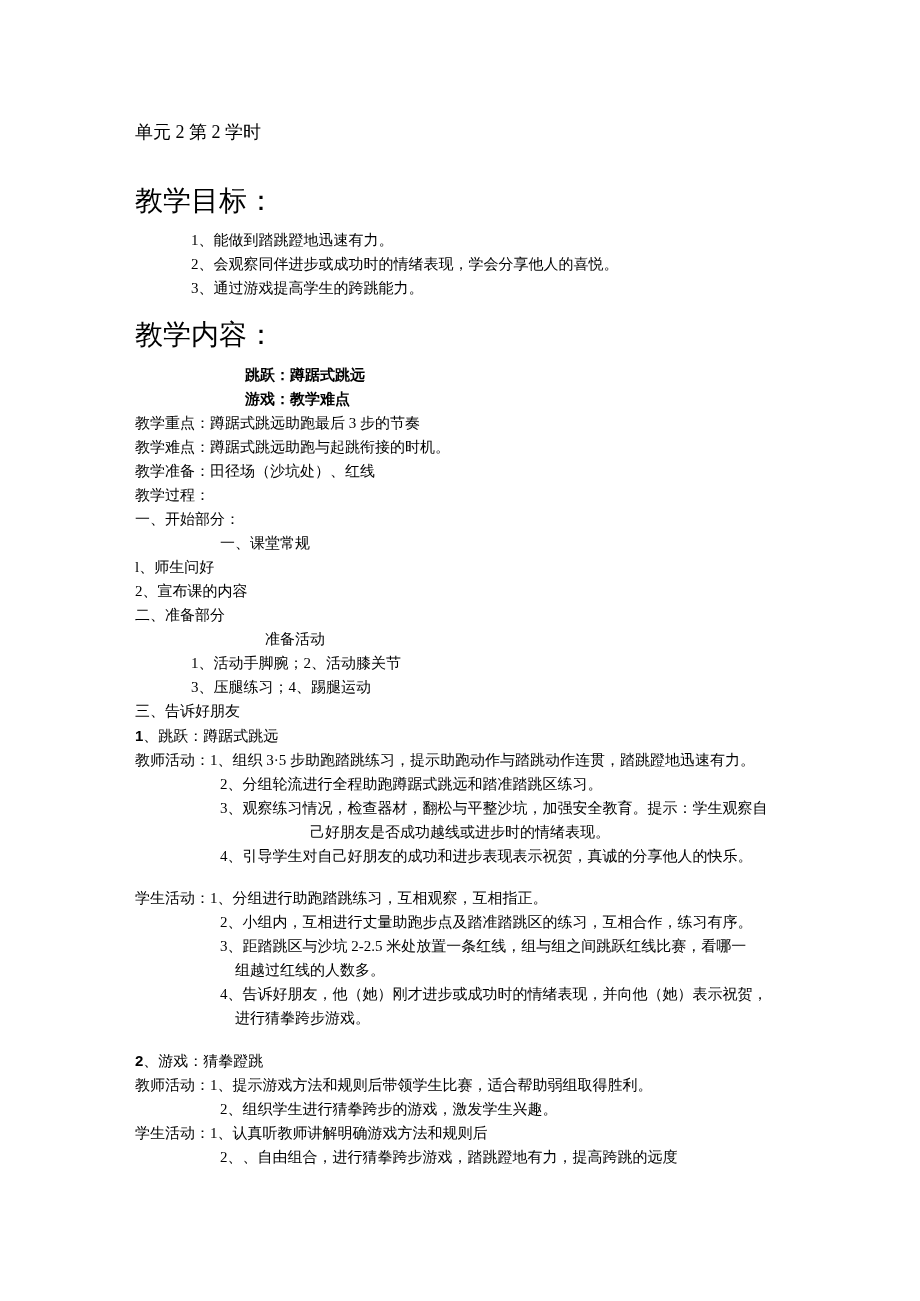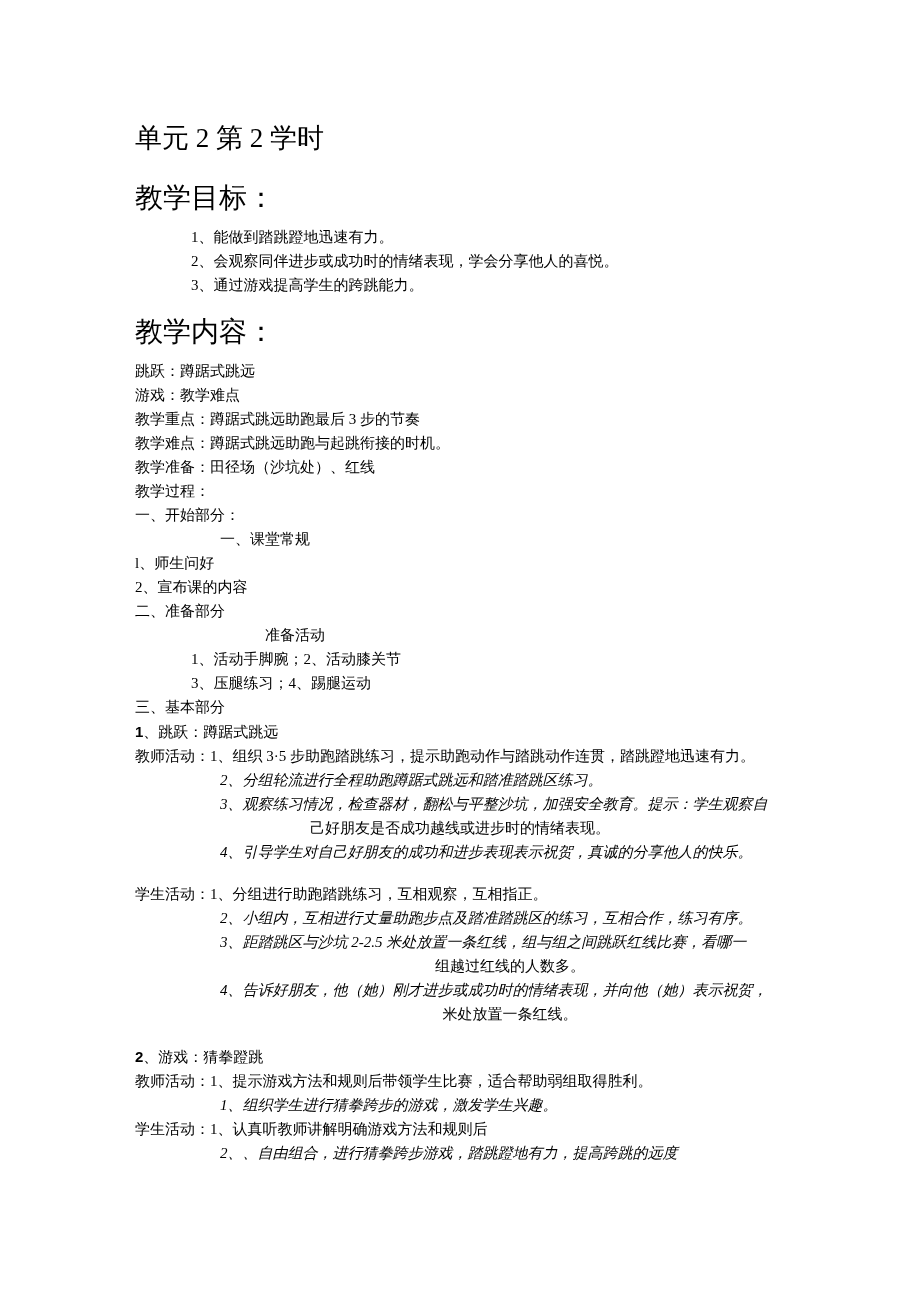--- a/index.html
+++ b/index.html
@@ -7,33 +7,35 @@
       background: #fff;
       margin: 0;
       padding: 120px 135px 100px 135px;
       color: #000;
       font-size: 15px;
       line-height: 1.4;
       width: 920px;
       box-sizing: border-box;
     }
     .h1 {
-      font-size: 27px;
-      margin-bottom: 20px;
+      font-size: 18px;
+      margin-bottom: 36px;
     }
     .h2 {
       font-size: 28px;
       margin-bottom: 10px;
     }
     .list-indent-1 {
       margin-left: 56px;
       margin-bottom: 3px;
     }
     .content-indent-1 {
+      margin-left: 110px;
       margin-bottom: 3px;
+      font-weight: bold;
     }
     .indent-1b {
       margin-left: 85px;
       margin-bottom: 3px;
     }
     .indent-2 {
       margin-bottom: 3px;
     }
     .indent-3 {
       margin-left: 130px;
@@ -48,26 +50,24 @@
       font-weight: bold;
     }
     .continuation {
       margin-left: 0px;
       margin-bottom: 3px;
       text-align: center;
     }
     .student-sub {
       margin-left: 85px;
       margin-bottom: 3px;
-      font-style: italic;
     }
     .student-sub-deep {
       margin-left: 100px;
       margin-bottom: 3px;
-      text-align: center;
     }
     .gap { height: 18px; }
   </style>
 </head>
 <body>
 
 <div class="h1">单元 2 第 2 学时</div>
 
 <div class="h2">教学目标：</div>
 <div class="list-indent-1">1、能做到踏跳蹬地迅速有力。</div>
@@ -92,21 +92,21 @@
 <div class="no-indent">一、开始部分：</div>
 <div class="indent-1b">一、课堂常规</div>
 <div class="indent-2">l、师生问好</div>
 <div class="indent-2">2、宣布课的内容</div>
 
 <div class="no-indent">二、准备部分</div>
 <div class="indent-3">准备活动</div>
 <div class="list-indent-1">1、活动手脚腕；2、活动膝关节</div>
 <div class="list-indent-1">3、压腿练习；4、踢腿运动</div>
 
-<div class="no-indent">三、基本部分</div>
+<div class="no-indent">三、告诉好朋友</div>
 
 <div class="no-indent">
   <span class="bold-num">1</span><span>、跳跃：蹲踞式跳远</span>
 </div>
 <div class="no-indent">
   <span>教师活动</span><span>：1、组织 3·5 步助跑踏跳练习，提示助跑动作与踏跳动作连贯，踏跳蹬地迅速有力。</span>
 </div>
 <div class="student-sub">2、分组轮流进行全程助跑蹲踞式跳远和踏准踏跳区练习。</div>
 <div class="student-sub">3、观察练习情况，检查器材，翻松与平整沙坑，加强安全教育。提示：学生观察自</div>
 <div class="continuation">己好朋友是否成功越线或进步时的情绪表现。</div>
@@ -114,27 +114,27 @@
 
 <div class="gap"></div>
 
 <div class="no-indent">
   <span>学生活动：</span><span>1、分组进行助跑踏跳练习，互相观察，互相指正。</span>
 </div>
 <div class="student-sub">2、小组内，互相进行丈量助跑步点及踏准踏跳区的练习，互相合作，练习有序。</div>
 <div class="student-sub">3、距踏跳区与沙坑 2-2.5 米处放置一条红线，组与组之间跳跃红线比赛，看哪一</div>
 <div class="student-sub-deep">组越过红线的人数多。</div>
 <div class="student-sub">4、告诉好朋友，他（她）刚才进步或成功时的情绪表现，并向他（她）表示祝贺，</div>
-<div class="student-sub-deep">米处放置一条红线。</div>
+<div class="student-sub-deep">进行猜拳跨步游戏。</div>
 
 <div class="gap"></div>
 
 <div class="no-indent">
   <span class="bold-num">2</span><span>、游戏：猜拳蹬跳</span>
 </div>
 <div class="no-indent">
   <span>教师活动：</span><span>1、提示游戏方法和规则后带领学生比赛，适合帮助弱组取得胜利。</span>
 </div>
-<div class="student-sub">1、组织学生进行猜拳跨步的游戏，激发学生兴趣。</div>
+<div class="student-sub">2、组织学生进行猜拳跨步的游戏，激发学生兴趣。</div>
 <div class="no-indent">
   <span>学生活动：</span><span>1、认真听教师讲解明确游戏方法和规则后</span>
 </div>
 <div class="student-sub">2、、自由组合，进行猜拳跨步游戏，踏跳蹬地有力，提高跨跳的远度</div>
 
 </body></html>

